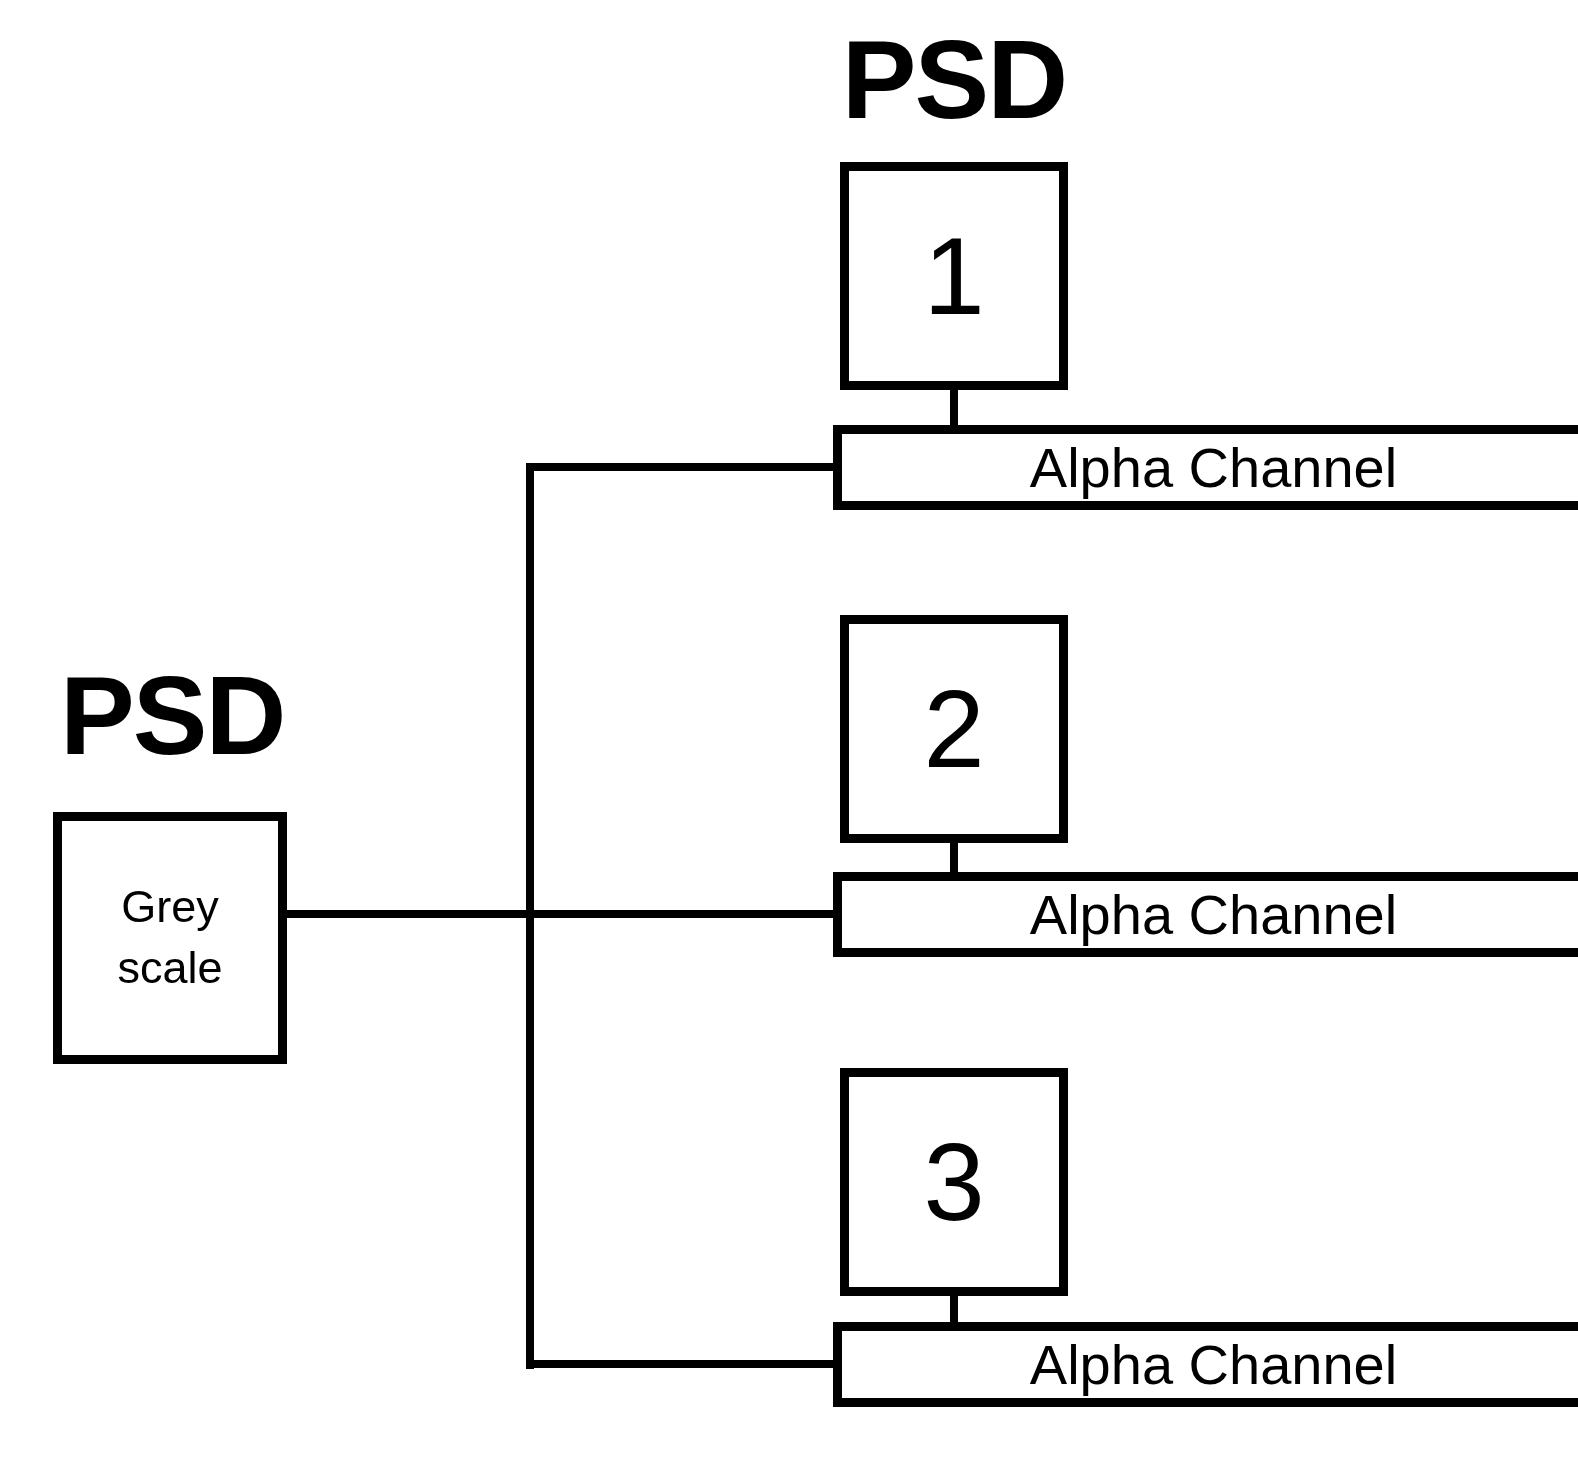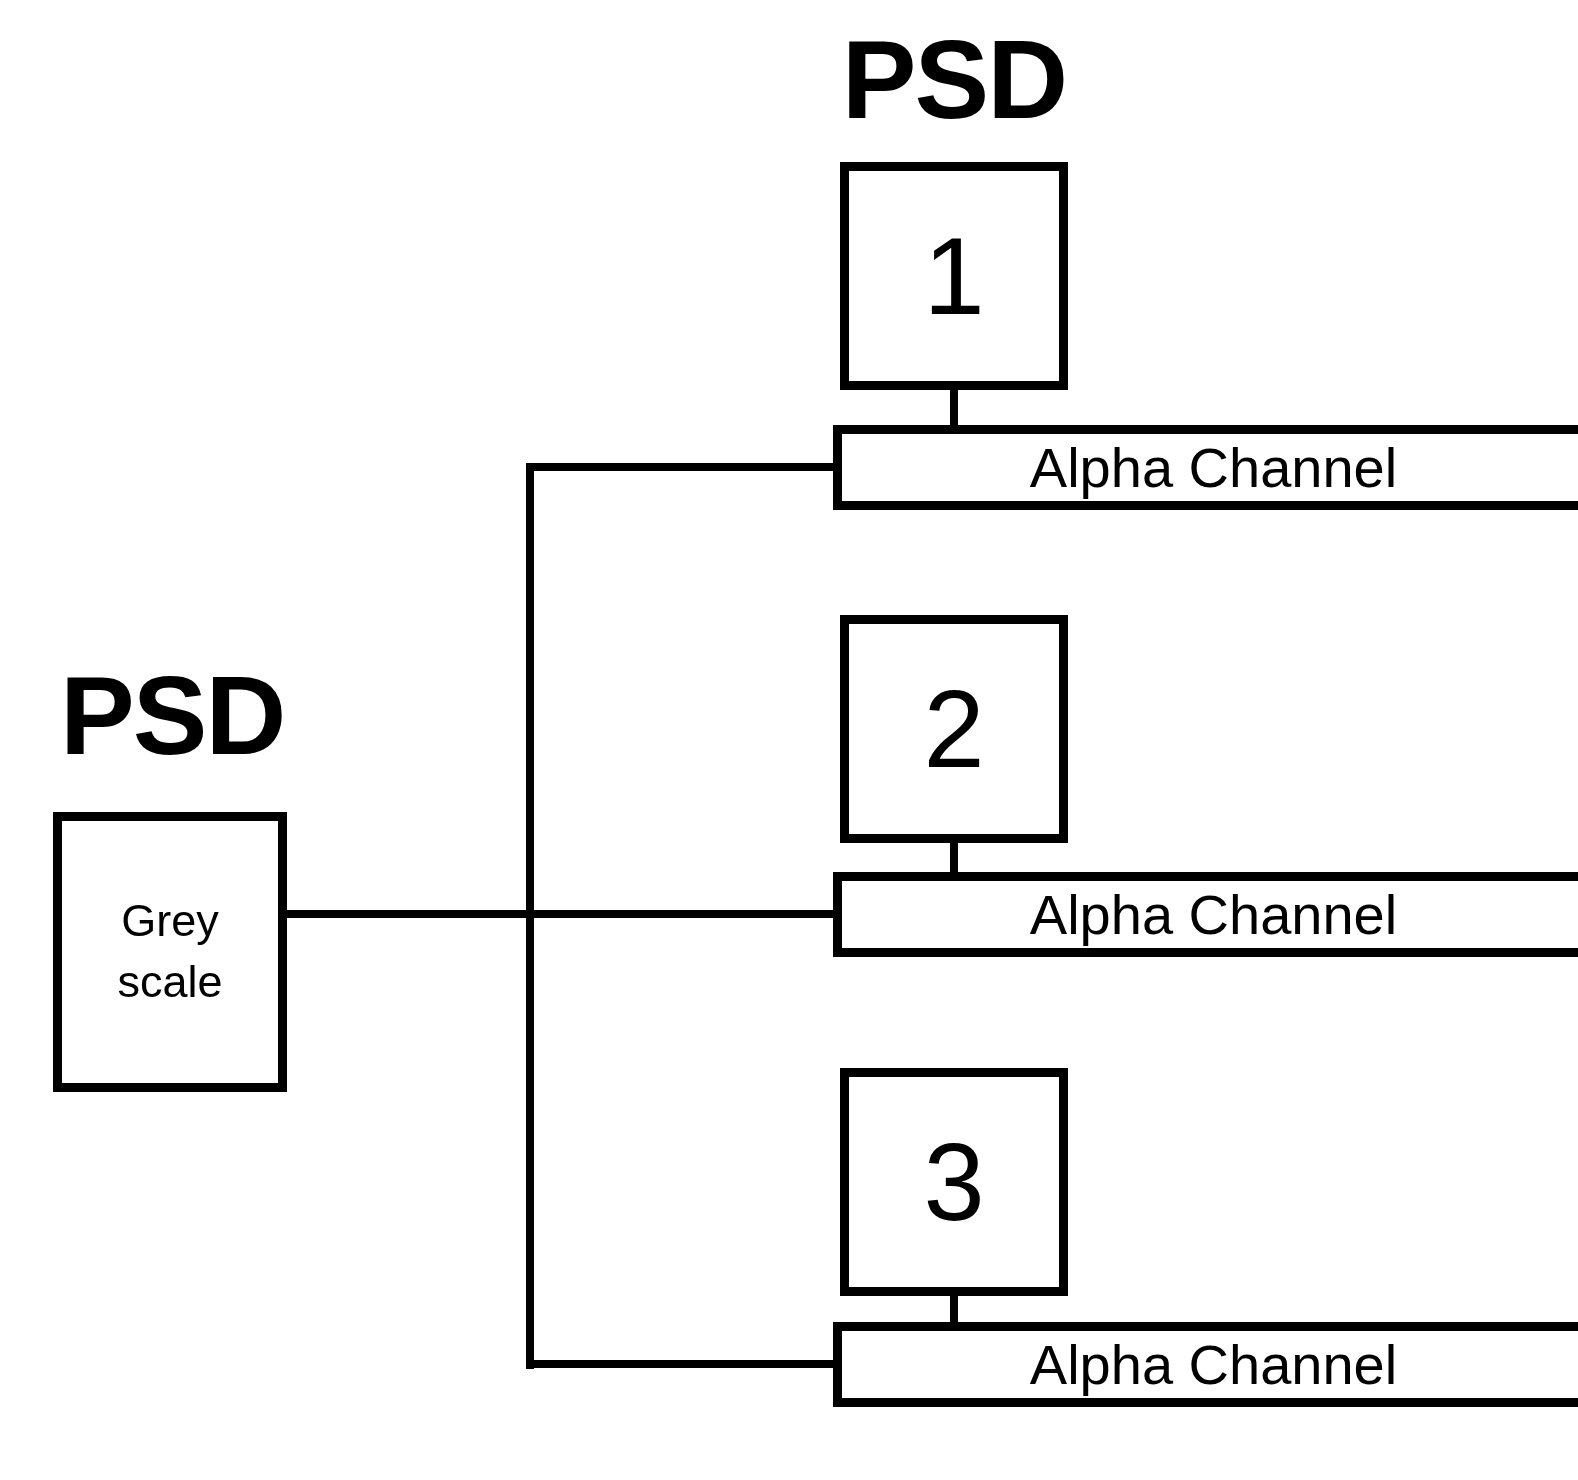--- a/index.html
+++ b/index.html
@@ -61,21 +61,21 @@
   .num {
     font-size: 110px;
     line-height: 1;
     font-weight: 400;
   }
 
   .source-box {
     left: 53px;
     top: 812px;
     width: 234px;
-    height: 280px;
+    height: 252px;
   }
   .source-label {
     font-size: 45px;
     line-height: 1.35;
     text-align: center;
   }
   .source-label span { display: block; }
 
   
   .bar {

